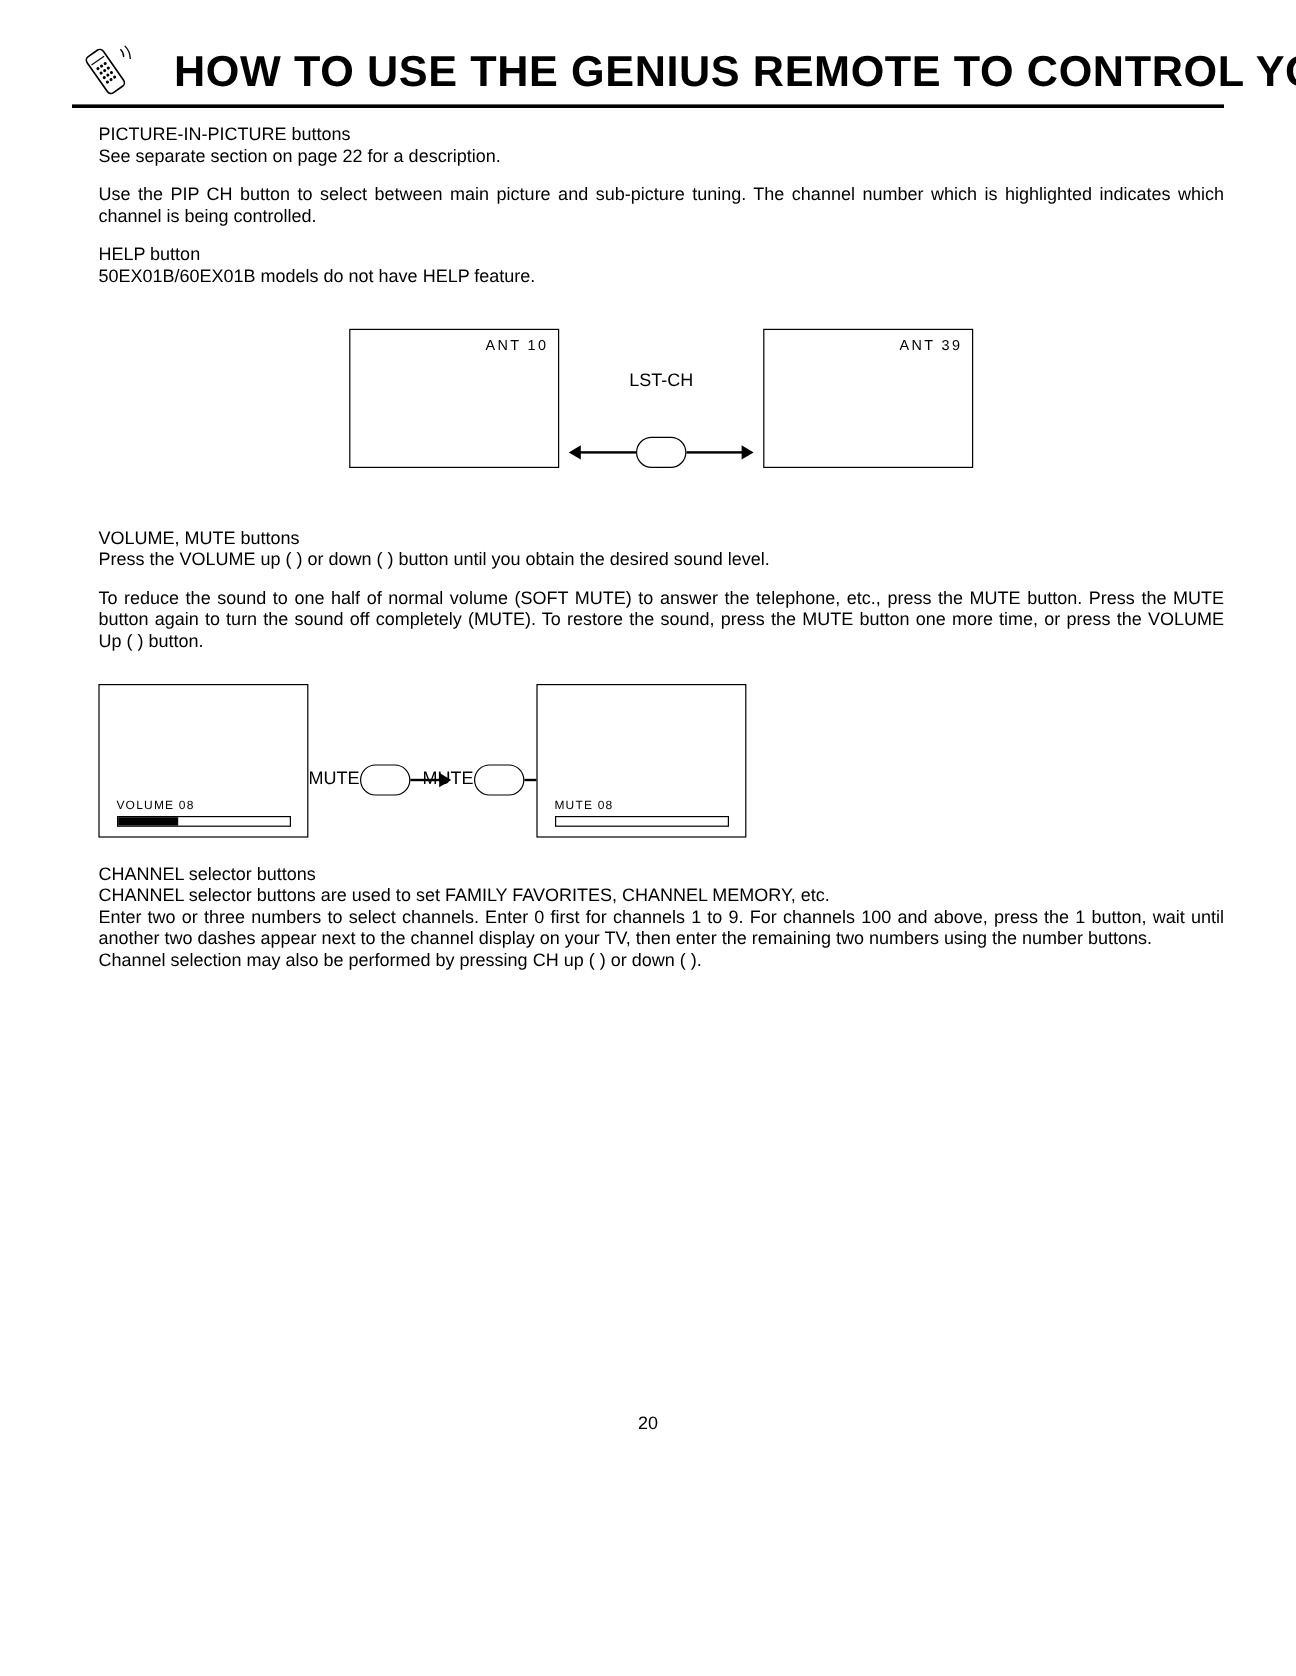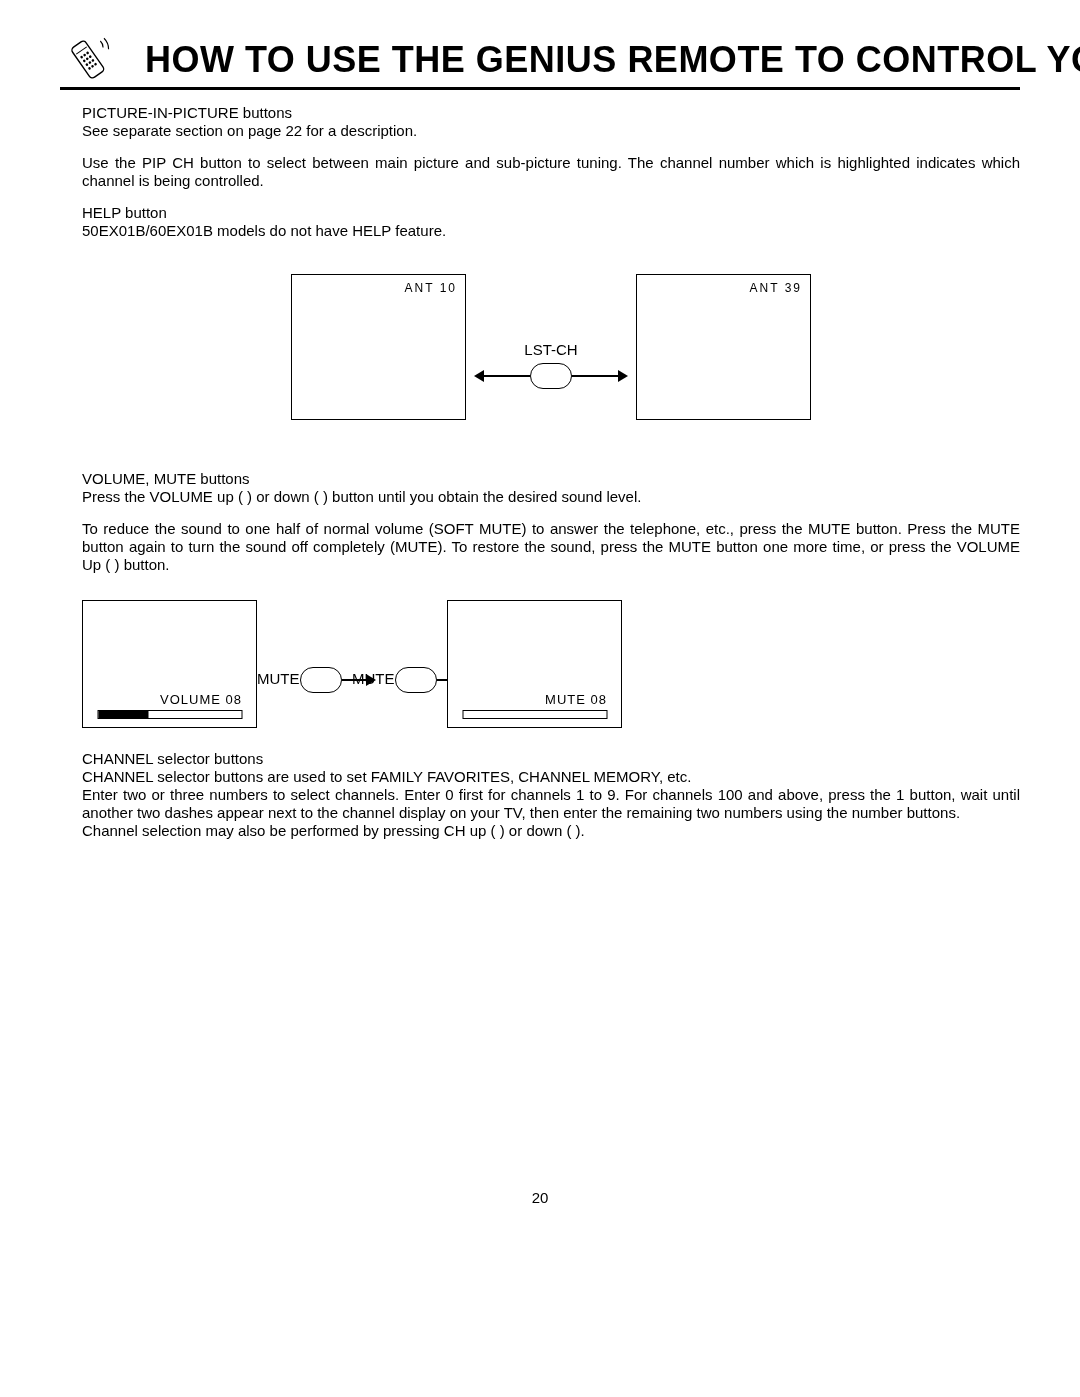--- a/index.html
+++ b/index.html
@@ -48,38 +48,38 @@
   .section .heading { }
   .section .desc { }
   .justify { text-align: justify; }
   .diagram-area {
     margin: 34px 0 50px 0;
     display: flex;
     justify-content: center;
   }
   .tv {
     width: 175px;
-    height: 146px;
+    height: 116px;
     border: 1.5px solid #000;
     position: relative;
     background: #fff;
   }
   .tv-label {
     position: absolute;
     top: 6px;
     right: 8px;
     font-size: 12px;
     letter-spacing: 2px;
   }
   .lstch-group {
     width: 170px;
     display: flex;
     flex-direction: column;
     align-items: center;
-    justify-content: center;
+    justify-content: space-between;
     padding-top: 35px;
   }
   .lstch-text { font-size: 15px; margin-bottom: 4px; }
   .btn-arrow-row {
     display: flex;
     align-items: center;
   }
   .oval-btn {
     width: 42px;
     height: 26px;
@@ -129,21 +129,21 @@
     content:""; position:absolute; right:-2px; top:-5px;
     border-left:10px solid #000; border-top:6px solid transparent; border-bottom:6px solid transparent;
   }
   .vol-block {
     position: absolute;
     bottom: 8px;
     left: 50%;
     transform: translateX(-50%);
     width: 145px;
   }
-  .vol-label { font-size: 13px; text-align:right; letter-spacing:1px; margin-bottom:2px; }
+  .vol-label { font-size: 10px; text-align:left; letter-spacing:1px; margin-bottom:2px; }
   .vol-bar {
     width: 100%;
     height: 9px;
     border: 1px solid #000;
     position: relative;
     background:#fff;
   }
   .vol-fill {
     position:absolute; left:0; top:0; bottom:0; background:#000;
   }
@@ -151,21 +151,21 @@
     border: 1px solid #000;
     padding: 5px 8px;
     margin-top: 10px;
     font-size: 15px;
     display: flex;
   }
   .note-box .note-lbl { width: 60px; flex:0 0 auto; }
   .note-box .note-txt { flex:1; }
   .page-num {
     position: absolute;
-    bottom: 191px;
+    bottom: 202px;
     left: 0; right: 0;
     text-align: center;
     font-size: 15px;
     margin-top: 12px;
   }
 </style>
 </head>
 <body>
 
 <div class="page">

